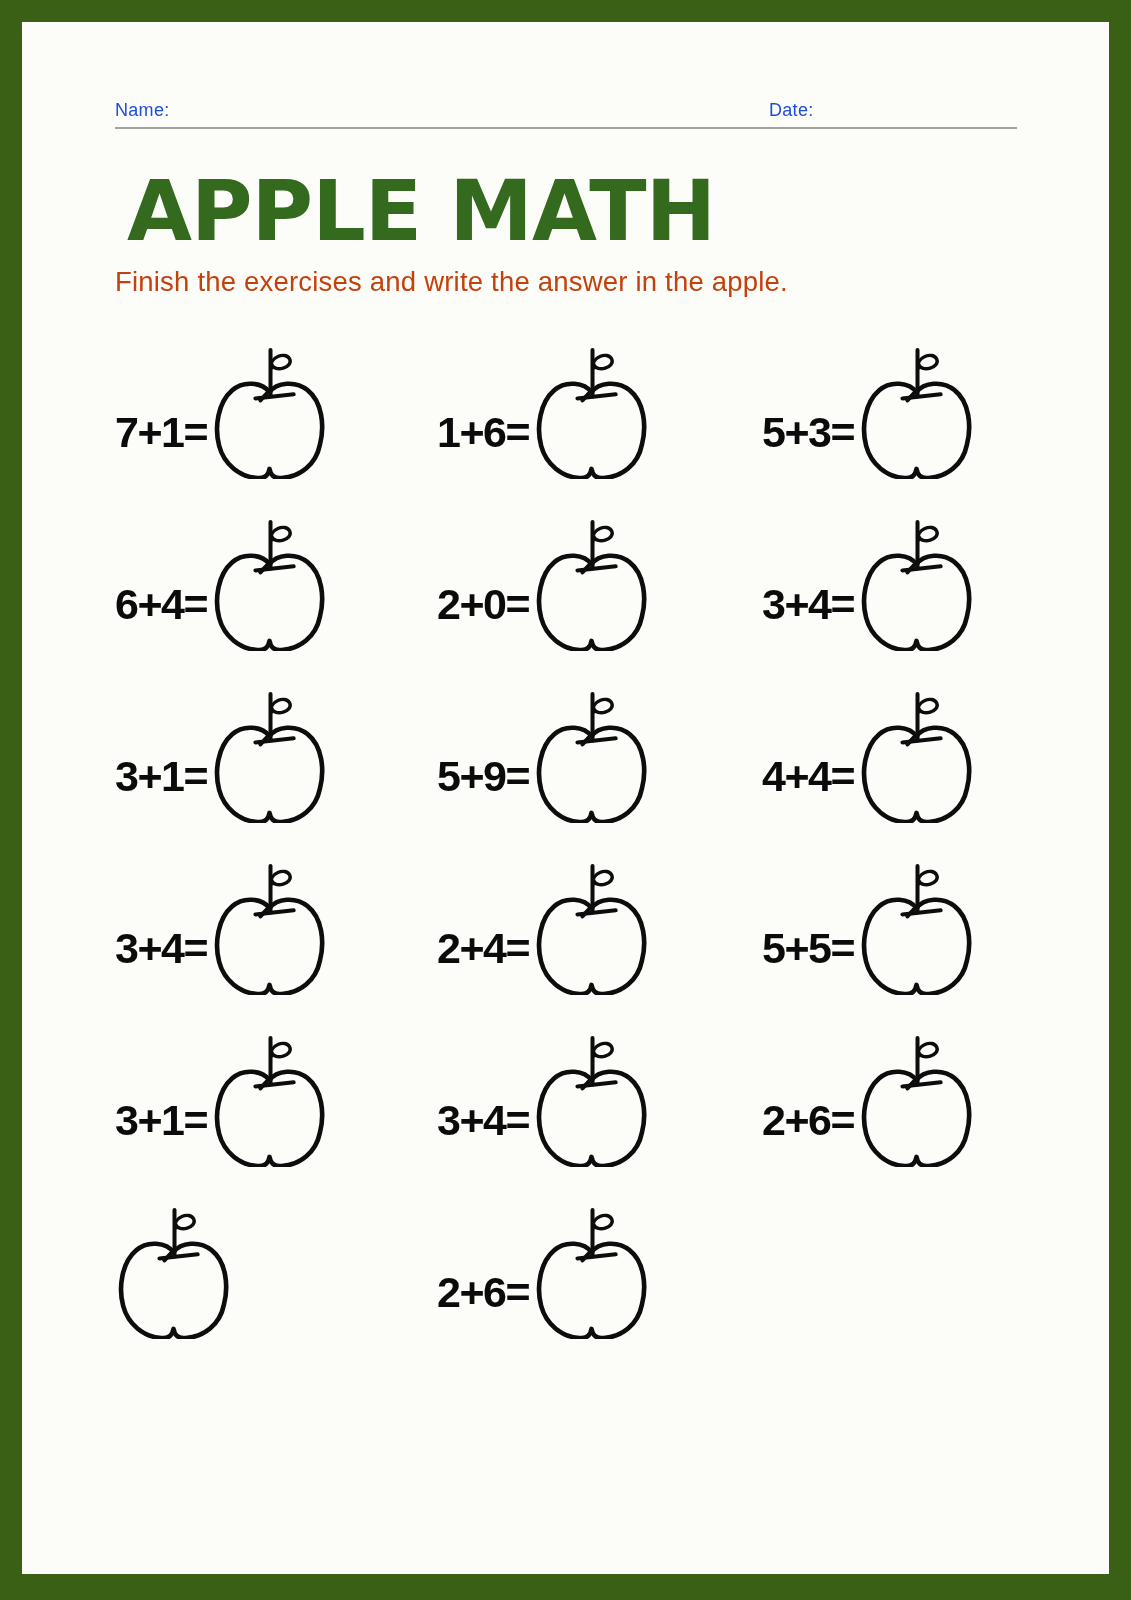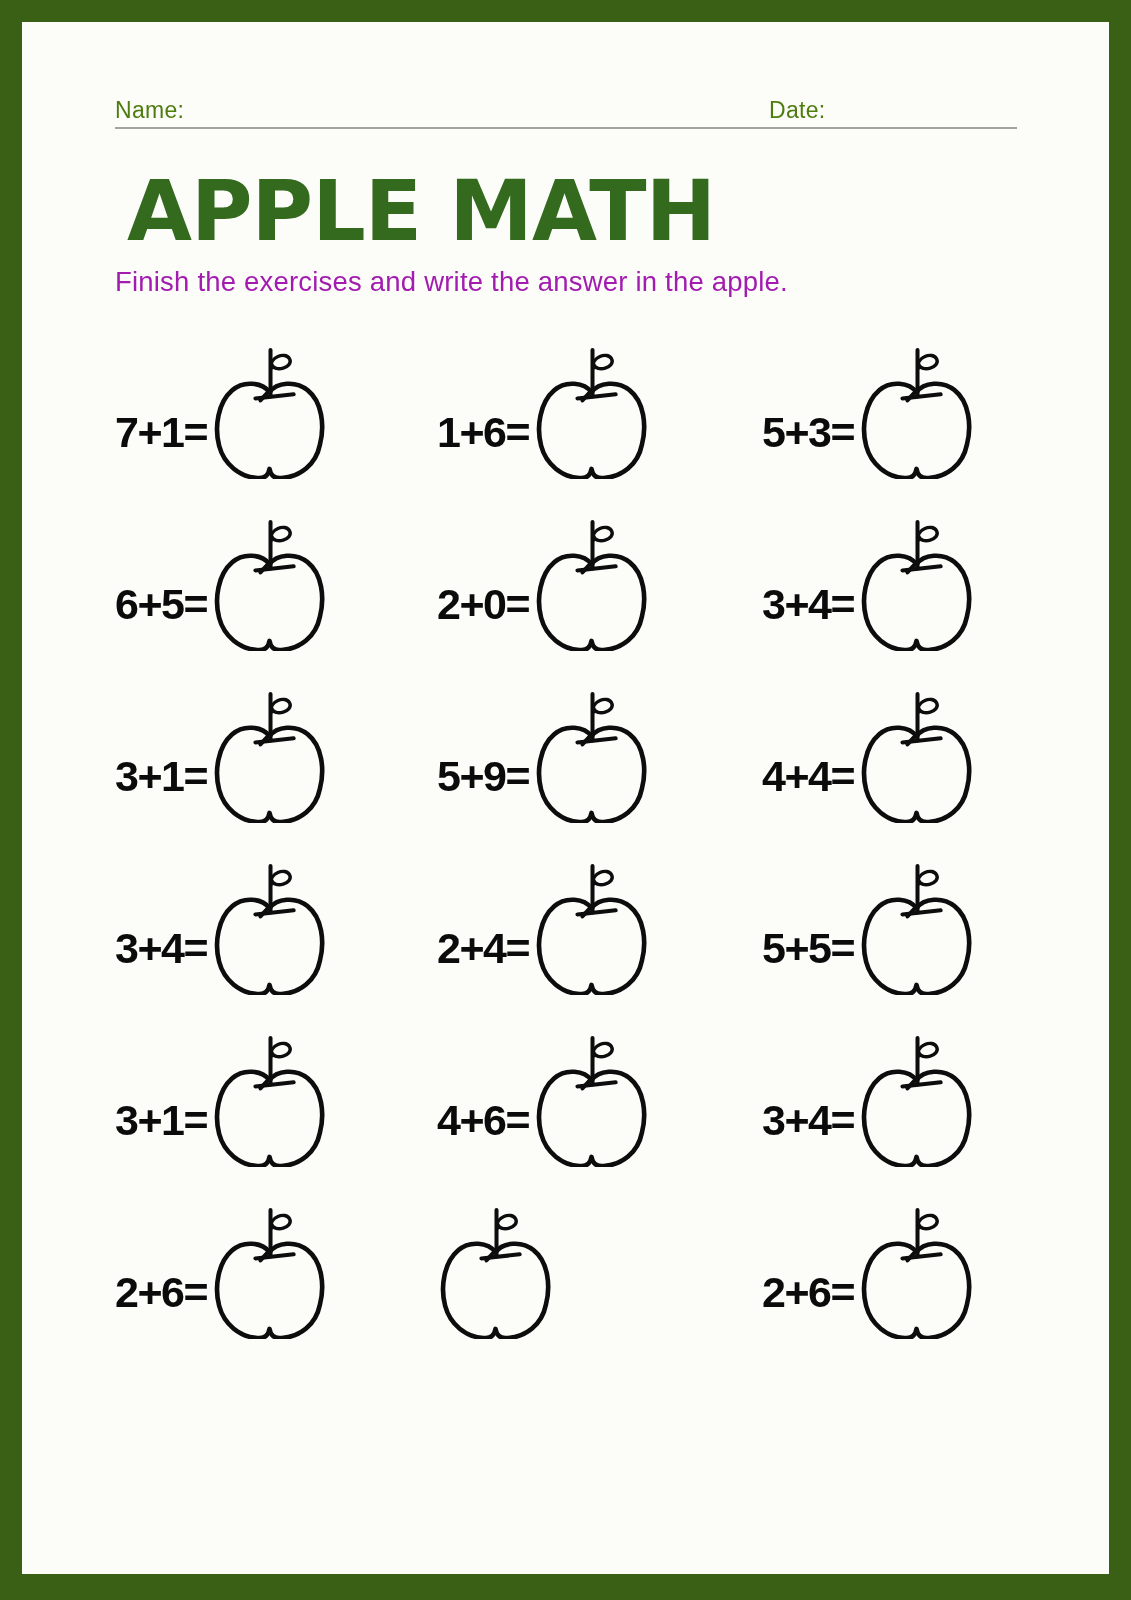--- a/index.html
+++ b/index.html
@@ -23,40 +23,40 @@
     overflow:hidden;
   }
   .header-row {
     width:902px;
     display:flex;
     align-items:flex-end;
     padding-bottom:5px;
     border-bottom:2px solid #a5a3a0;
   }
   .label {
-    font-size:23px;
+    font-size:18px;
     line-height:24px;
-    color:#4d7c0f;
+    color:#1d4ed8;
     letter-spacing:0.3px;
   }
   .label.name { flex:0 0 654px; }
   h1.title {
     margin:40px 0 0 12px;
     font-family:"DejaVu Sans", sans-serif;
     font-size:84px;
     line-height:1.0;
     font-weight:800;
     letter-spacing:-1px;
     color:#346a1d;
   }
   p.subtitle {
     margin:13px 0 0 0;
     font-size:27.5px;
     line-height:1.15;
-    color:#a21caf;
+    color:#c2410c;
     letter-spacing:0.2px;
   }
   .grid {
     margin-top:48px;
     display:grid;
     grid-template-columns:322px 325px 1fr;
     row-gap:39px;
   }
   .cell {
     display:flex;
@@ -129,21 +129,21 @@
           </svg>
       </div>
       <div class="cell">
         <span class="problem">5+3=</span>
         <svg class="apple" viewBox="0 0 115 132">
             <use href="#apple-shape"></use>
           </svg>
       </div>
 
       <div class="cell">
-        <span class="problem">6+5=</span>
+        <span class="problem">6+4=</span>
         <svg class="apple" viewBox="0 0 115 132">
             <use href="#apple-shape"></use>
           </svg>
       </div>
       <div class="cell">
         <span class="problem">2+0=</span>
         <svg class="apple" viewBox="0 0 115 132">
             <use href="#apple-shape"></use>
           </svg>
       </div>
@@ -188,26 +188,20 @@
       </div>
       <div class="cell">
         <span class="problem">5+5=</span>
         <svg class="apple" viewBox="0 0 115 132">
             <use href="#apple-shape"></use>
           </svg>
       </div>
 
       <div class="cell">
         <span class="problem">3+1=</span>
-        <svg class="apple" viewBox="0 0 115 132">
-            <use href="#apple-shape"></use>
-          </svg>
-      </div>
-      <div class="cell">
-        <span class="problem">4+6=</span>
         <svg class="apple" viewBox="0 0 115 132">
             <use href="#apple-shape"></use>
           </svg>
       </div>
       <div class="cell">
         <span class="problem">3+4=</span>
         <svg class="apple" viewBox="0 0 115 132">
             <use href="#apple-shape"></use>
           </svg>
       </div>

